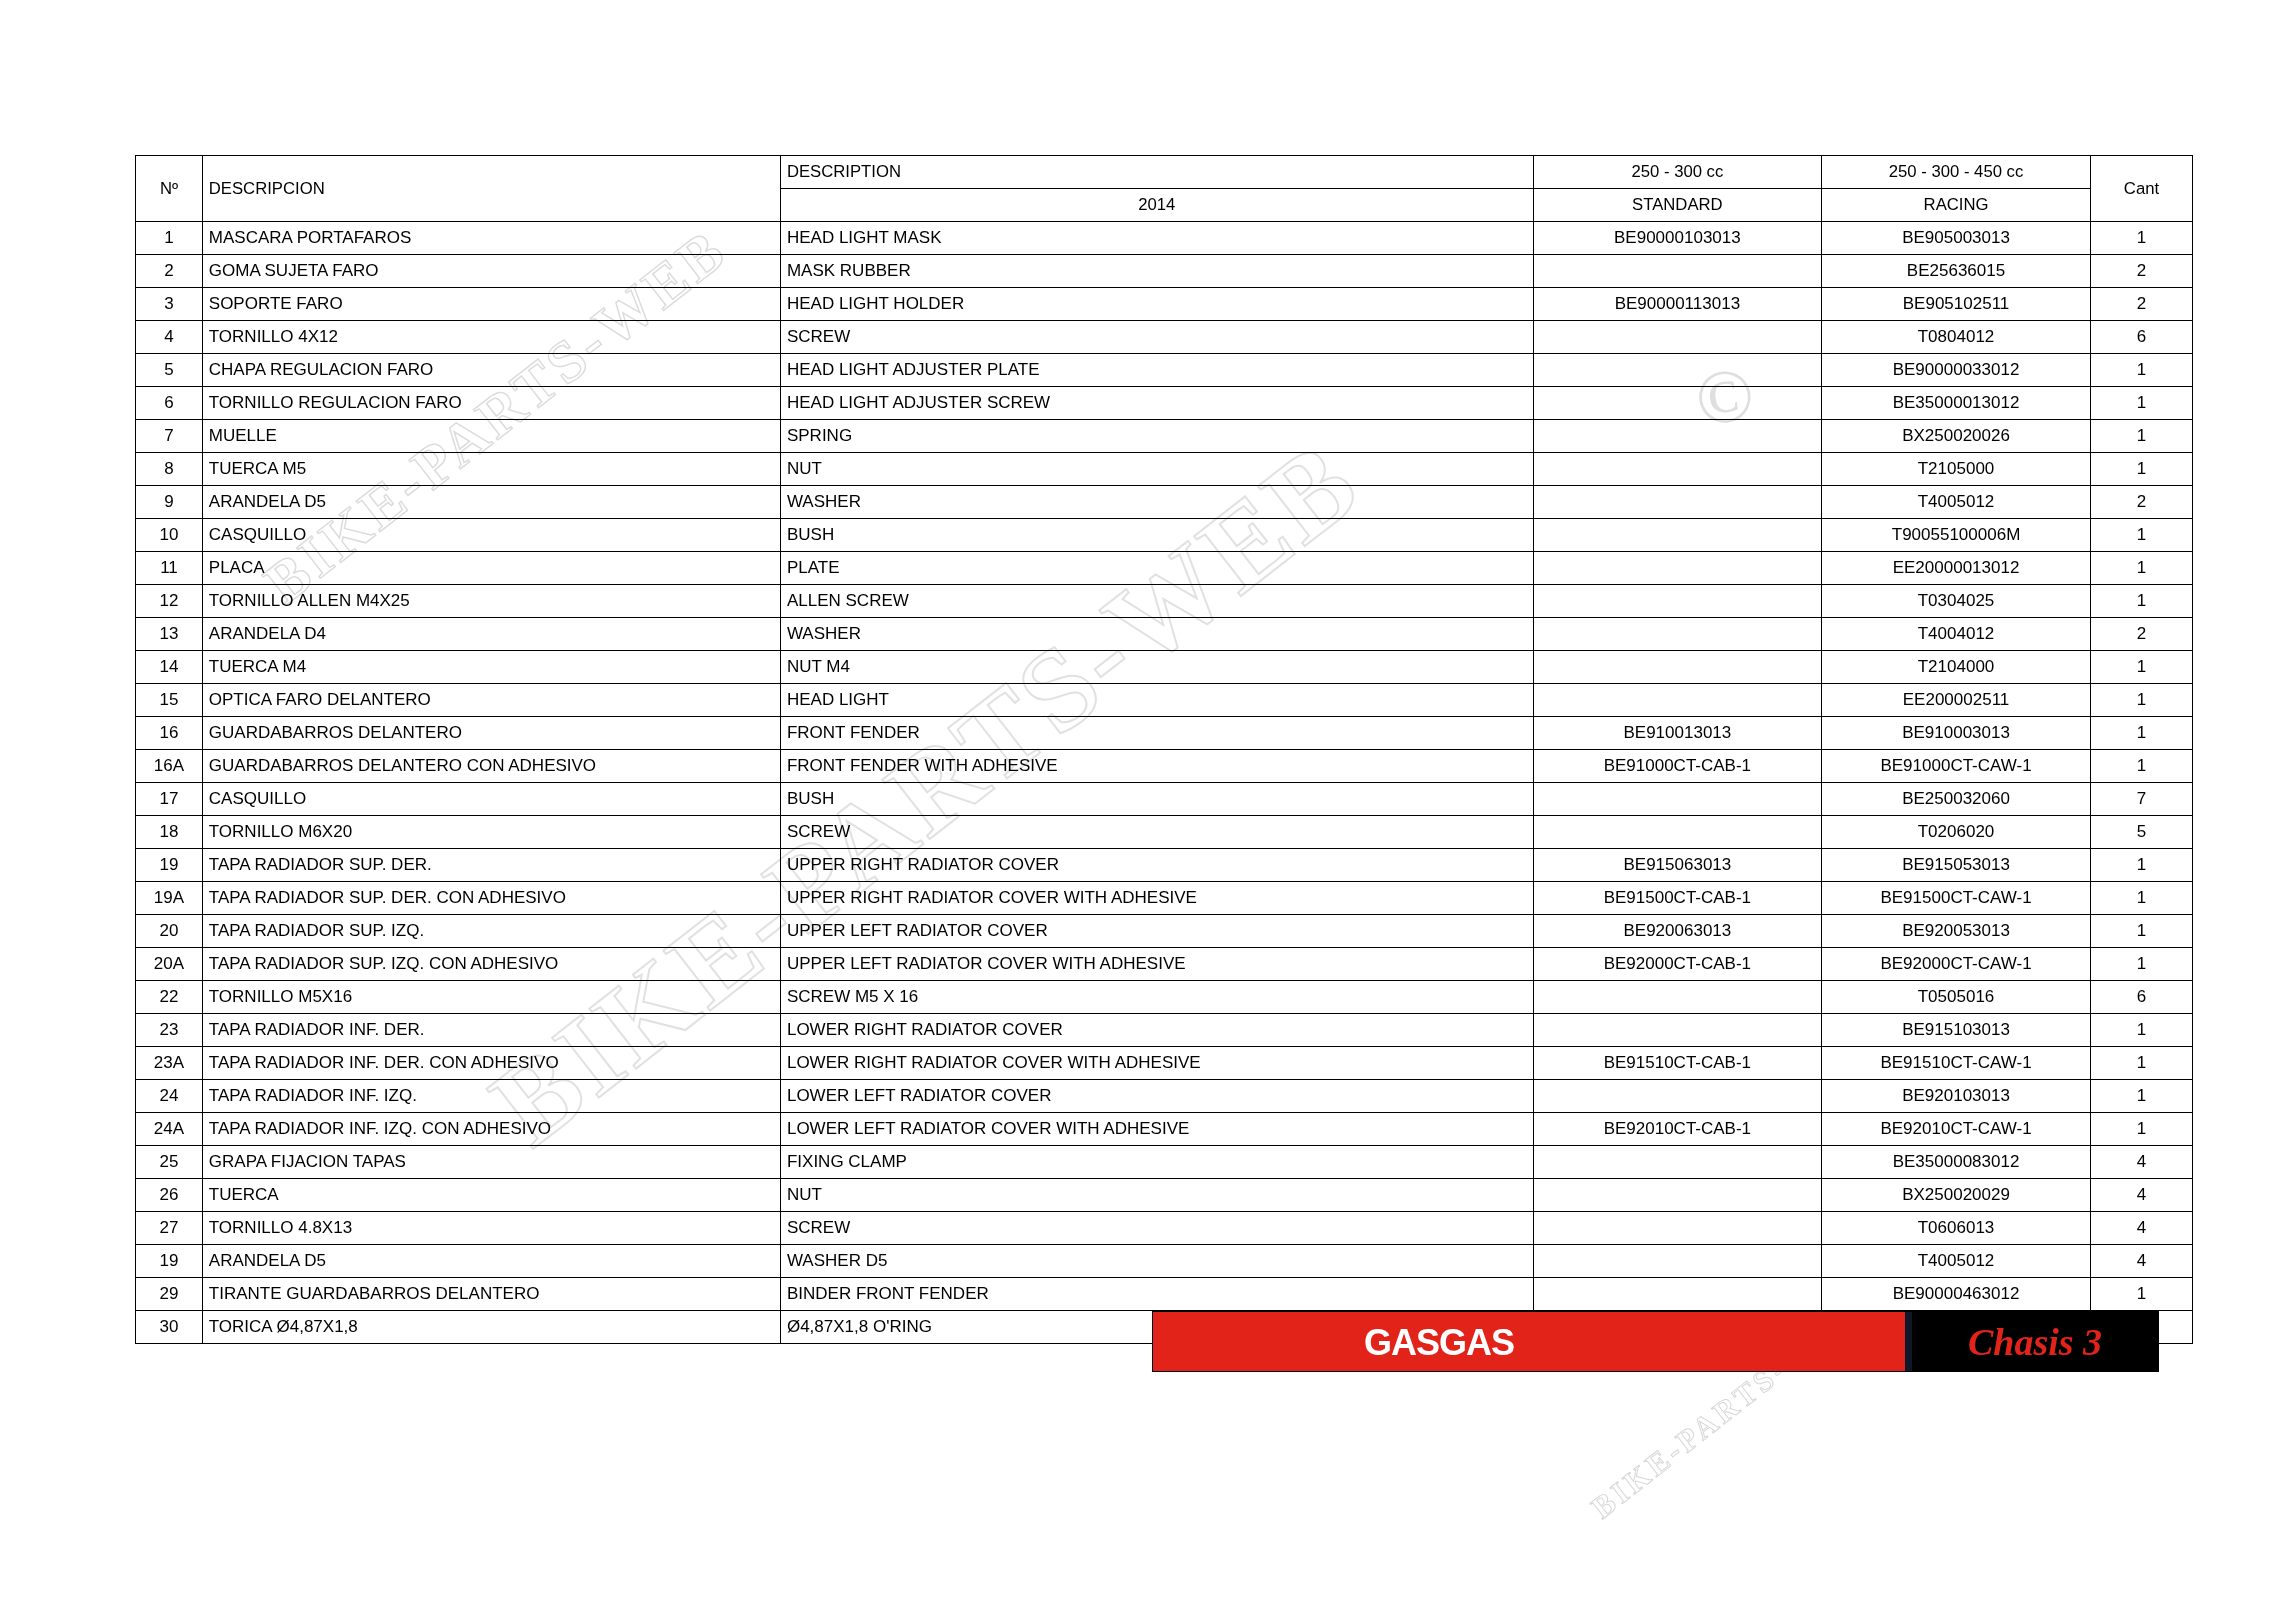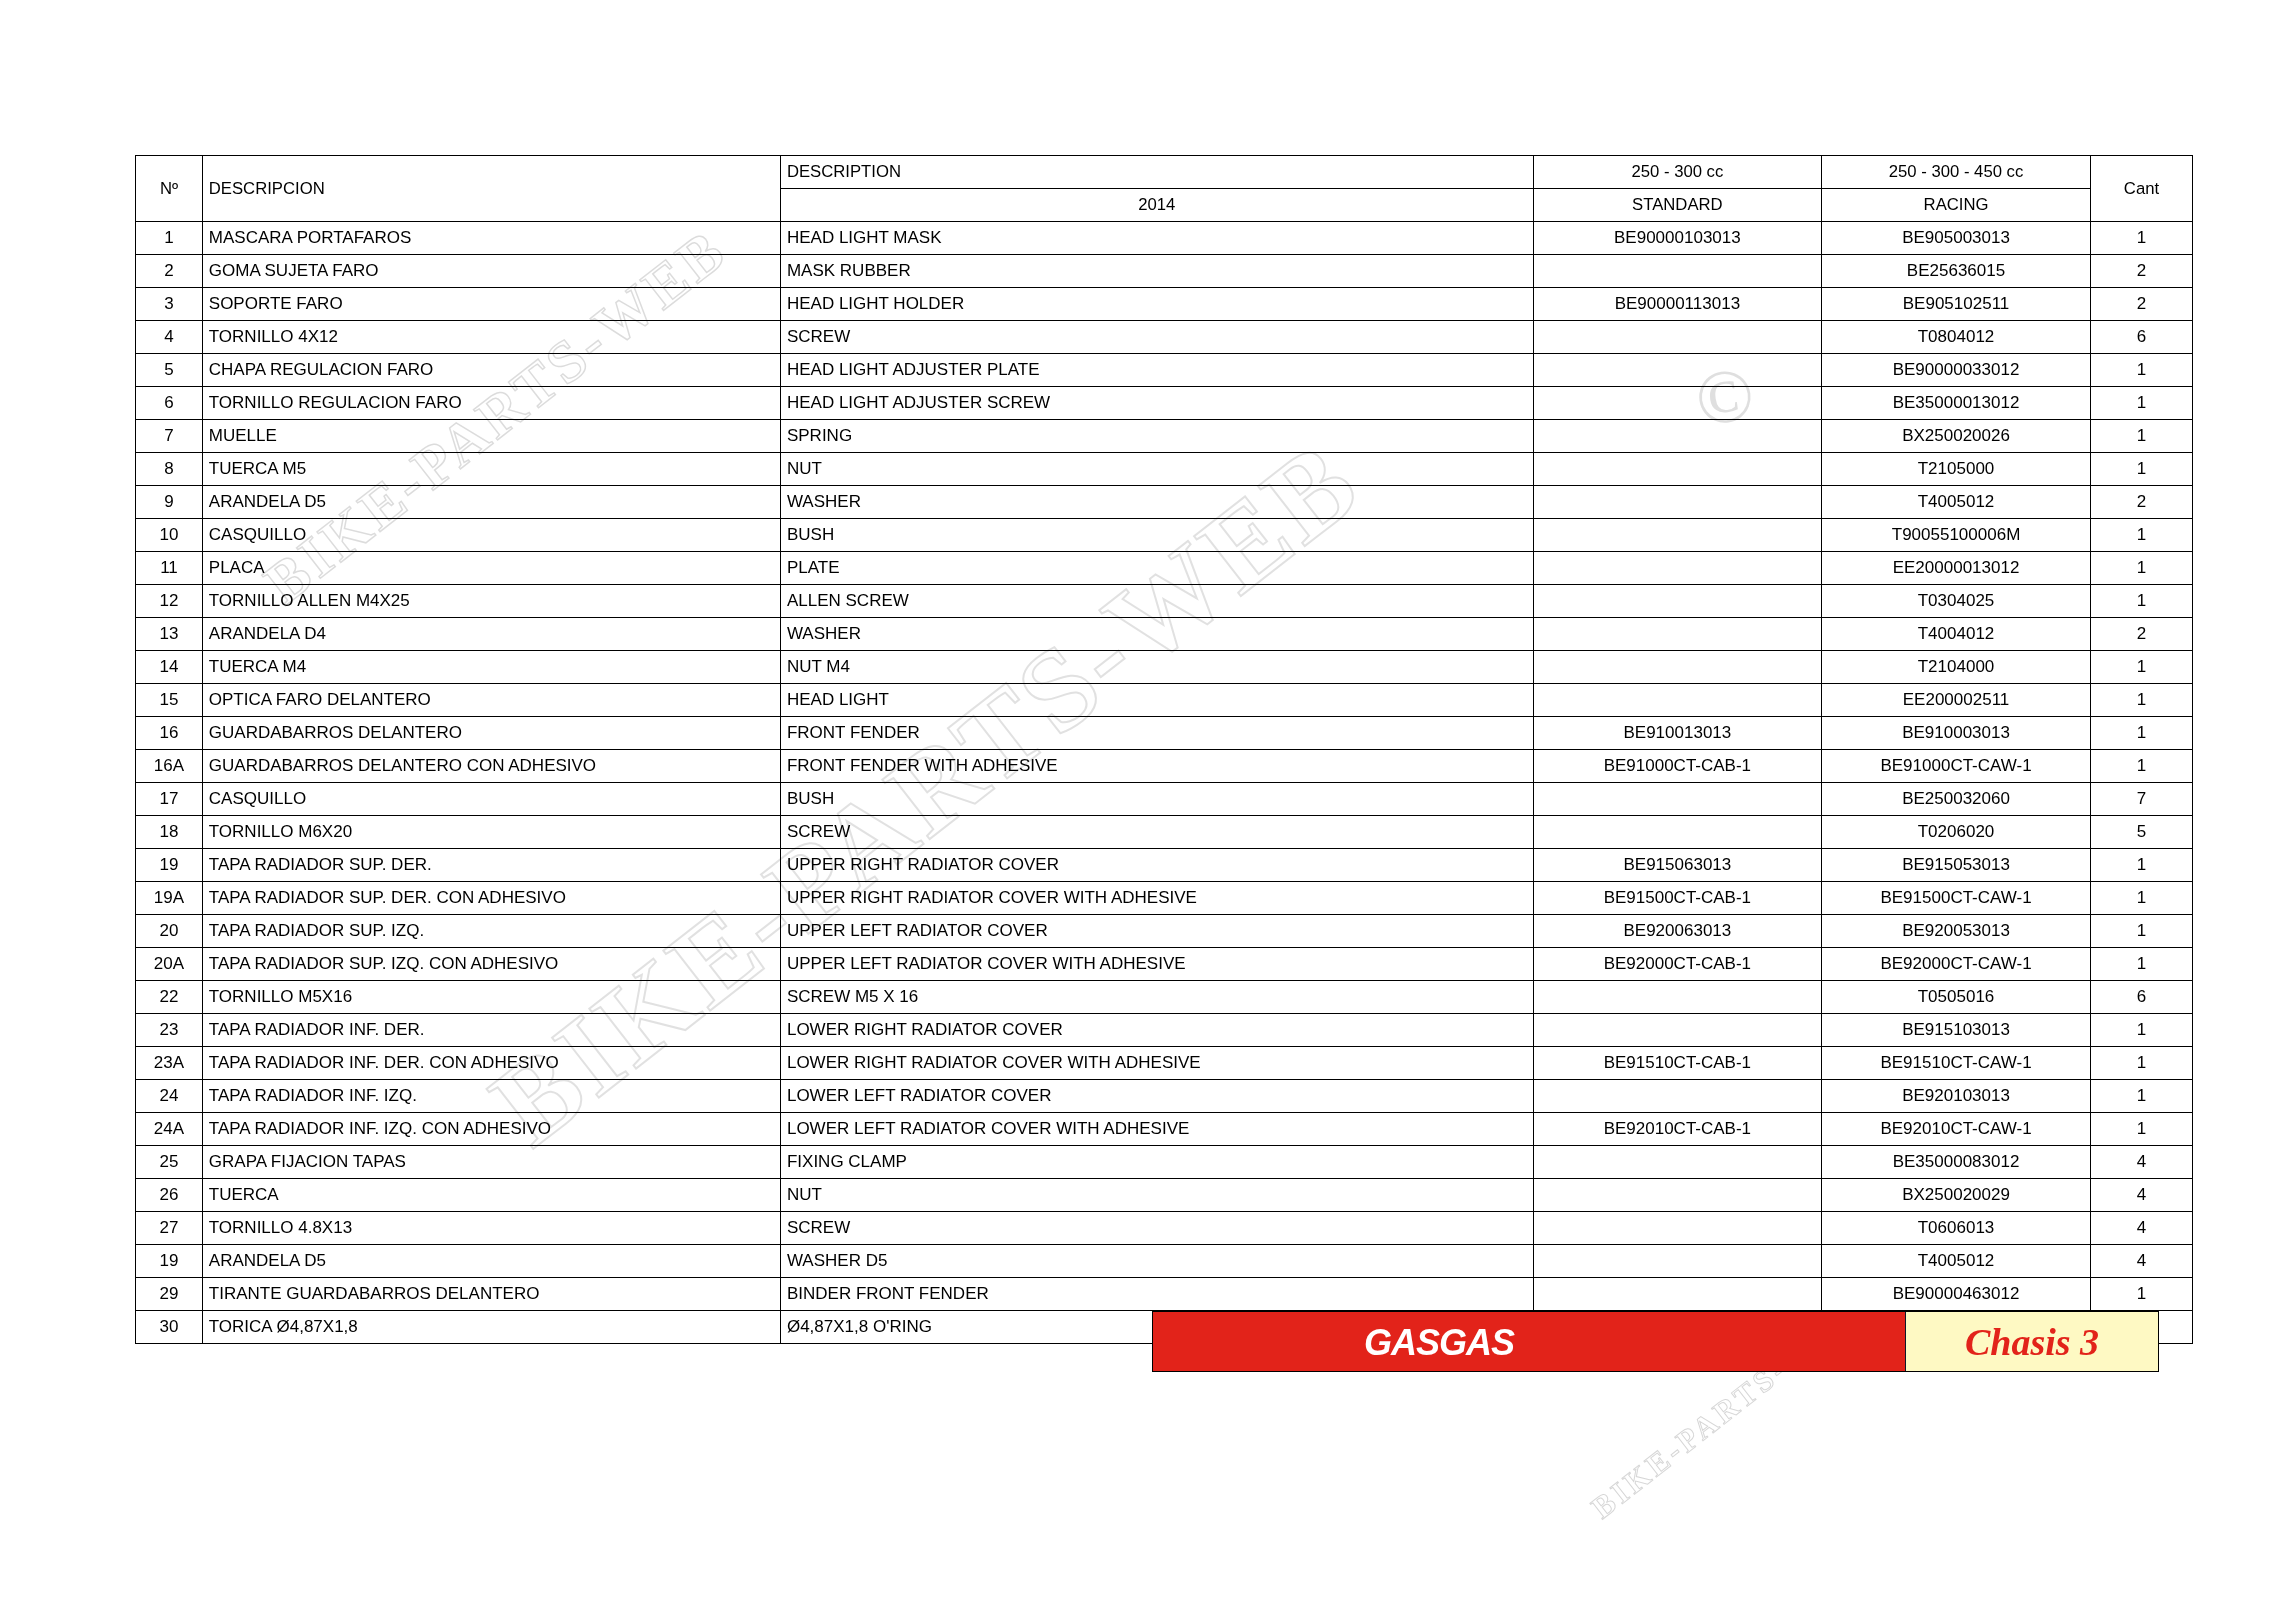--- a/index.html
+++ b/index.html
@@ -116,33 +116,32 @@
     background: #e2231a;
     border: 1px solid #000;
     box-sizing: border-box;
   }
   #brand-logo {
     position: absolute;
     left: 211px;
     top: 9.8px;
     font-family: "Liberation Sans", sans-serif;
     font-weight: bold;
-    font-style: italic;
     font-size: 36px;
     color: #ffffff;
     letter-spacing: -1px;
   }
   #chapter-box {
     position: absolute;
     right: 0px;
     top: 0px;
     width: 253px;
     height: 59px;
-    background: #fef9c3;
-    border-left: 1px solid #0f172a;
+    background: #000000;
+    border-left: 7px solid #0f172a;
     box-sizing: border-box;
   }
   #chapter-label {
     position: absolute;
     left: 0; right: 0; top: 7.8px;
     text-align: center;
     font-family: "Liberation Serif", serif;
     font-weight: bold;
     font-style: italic;
     font-size: 38px;

